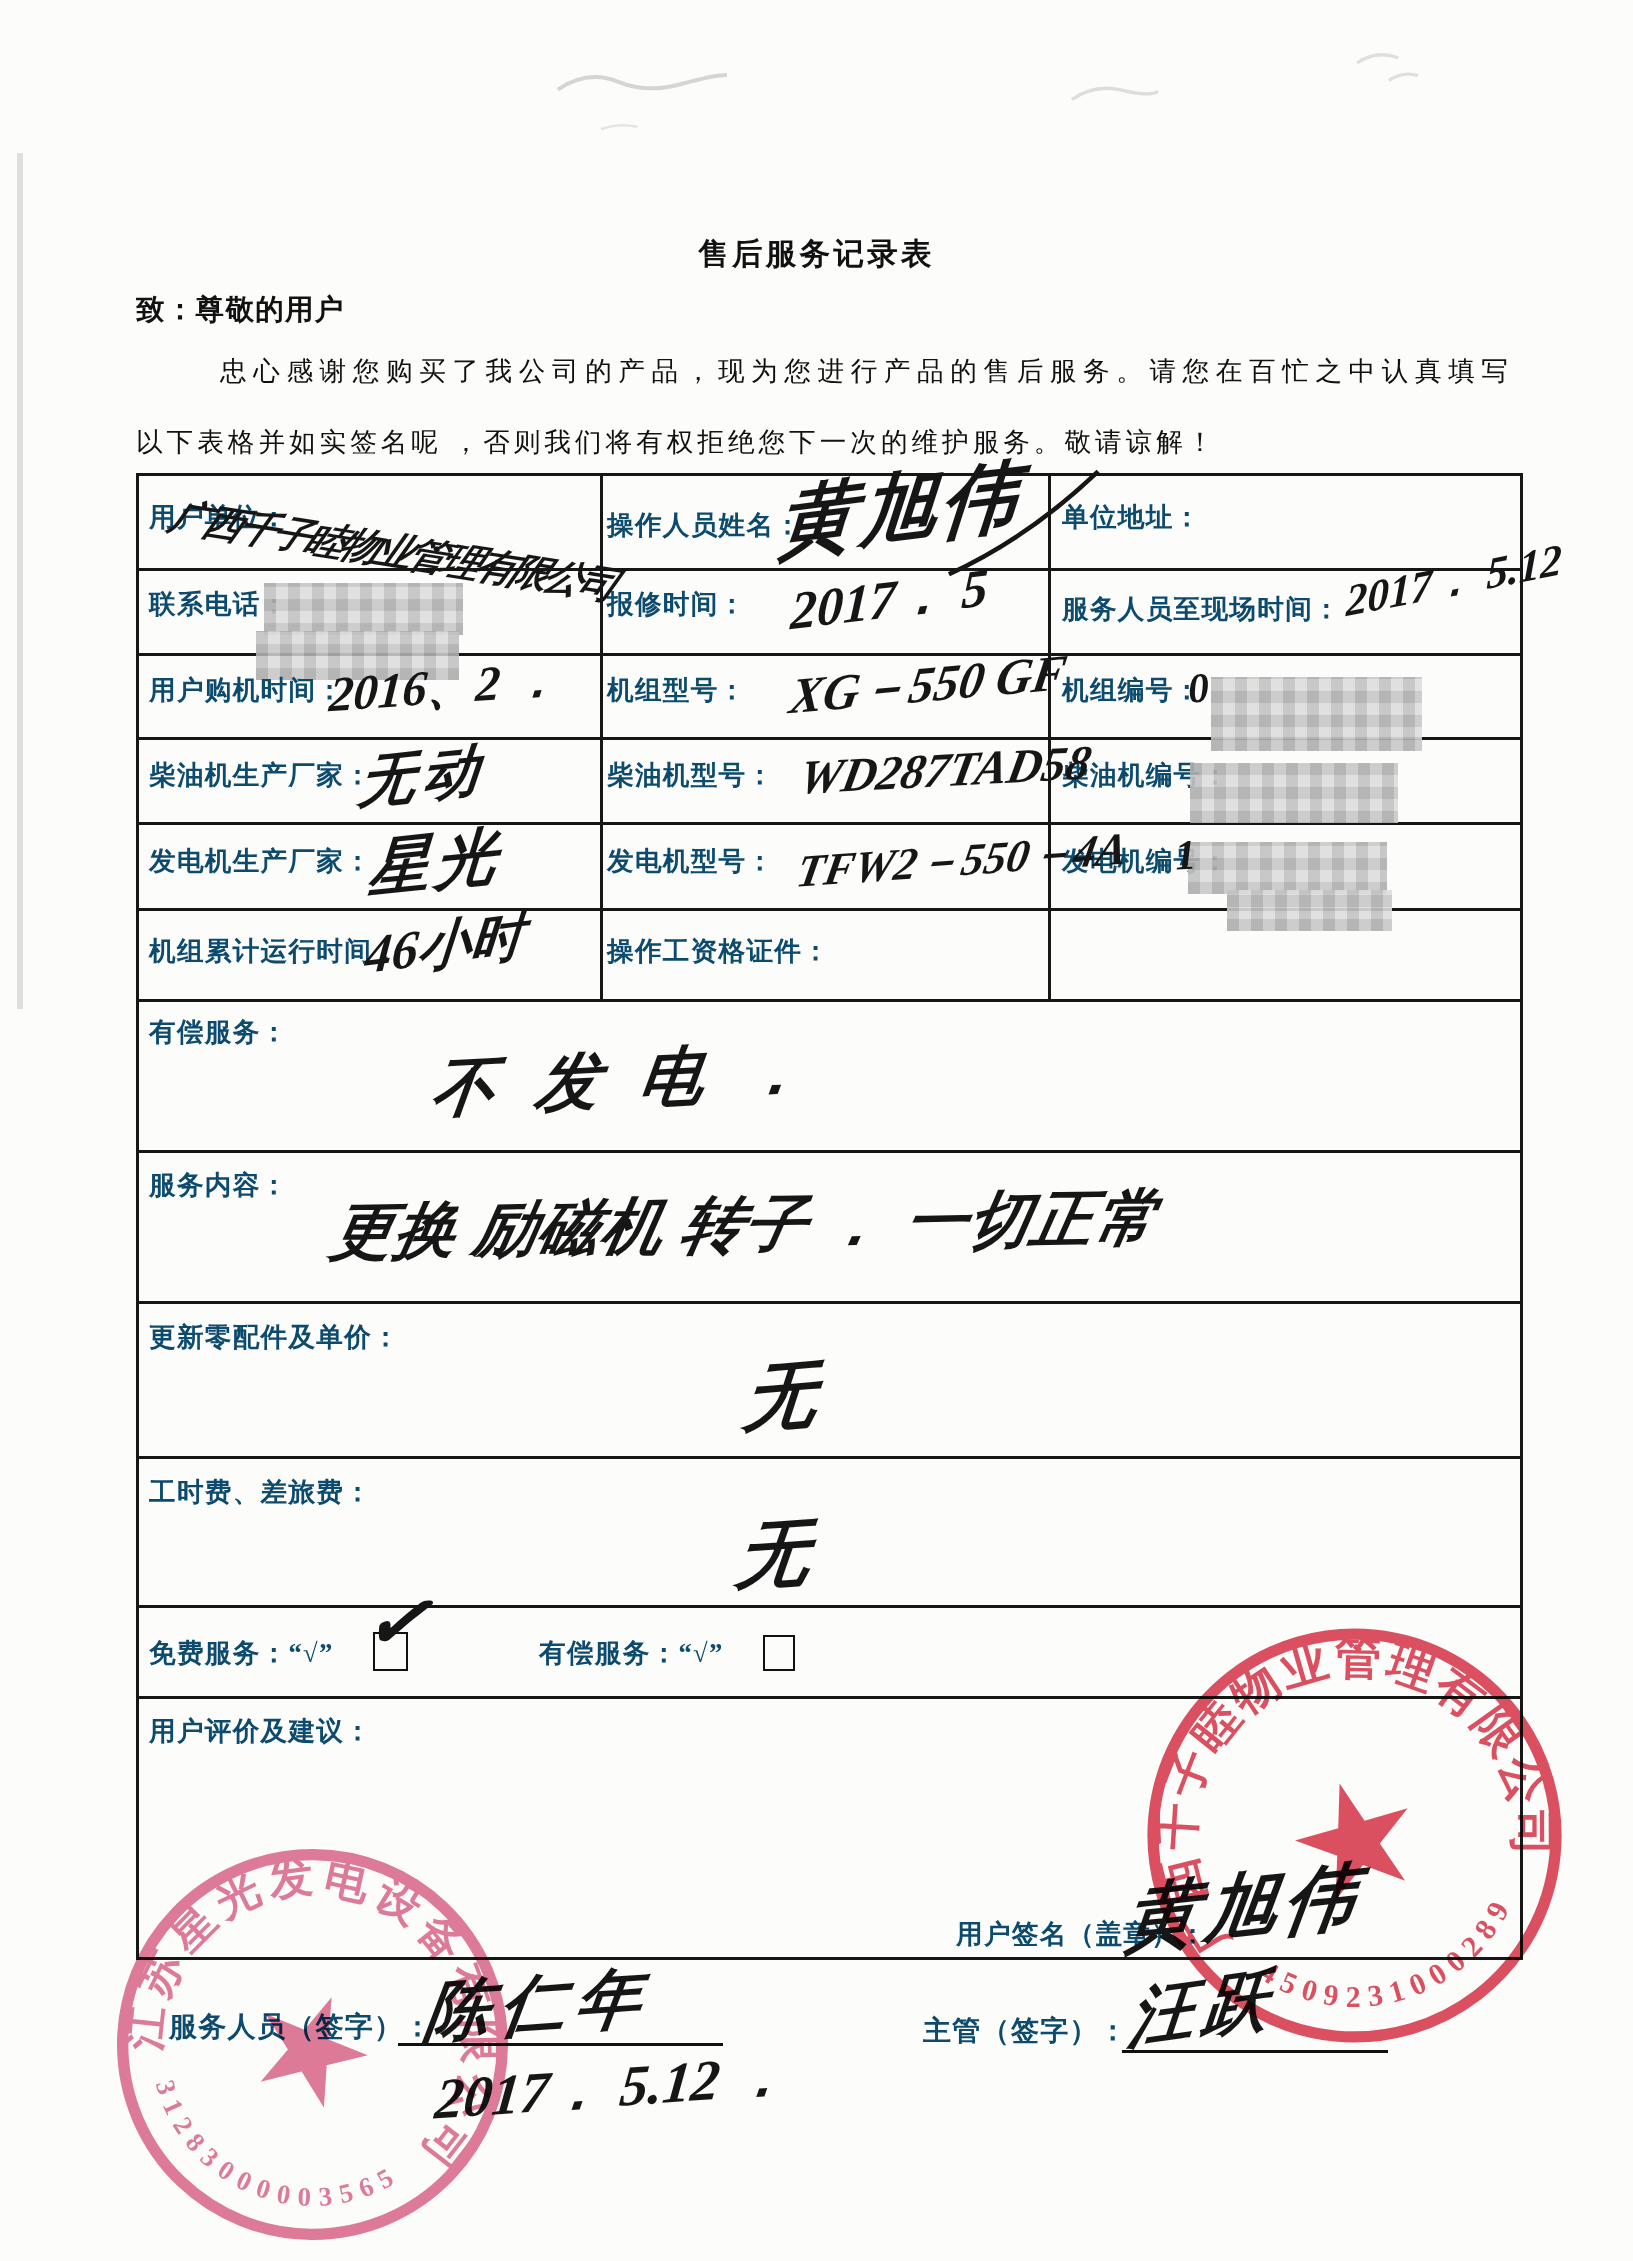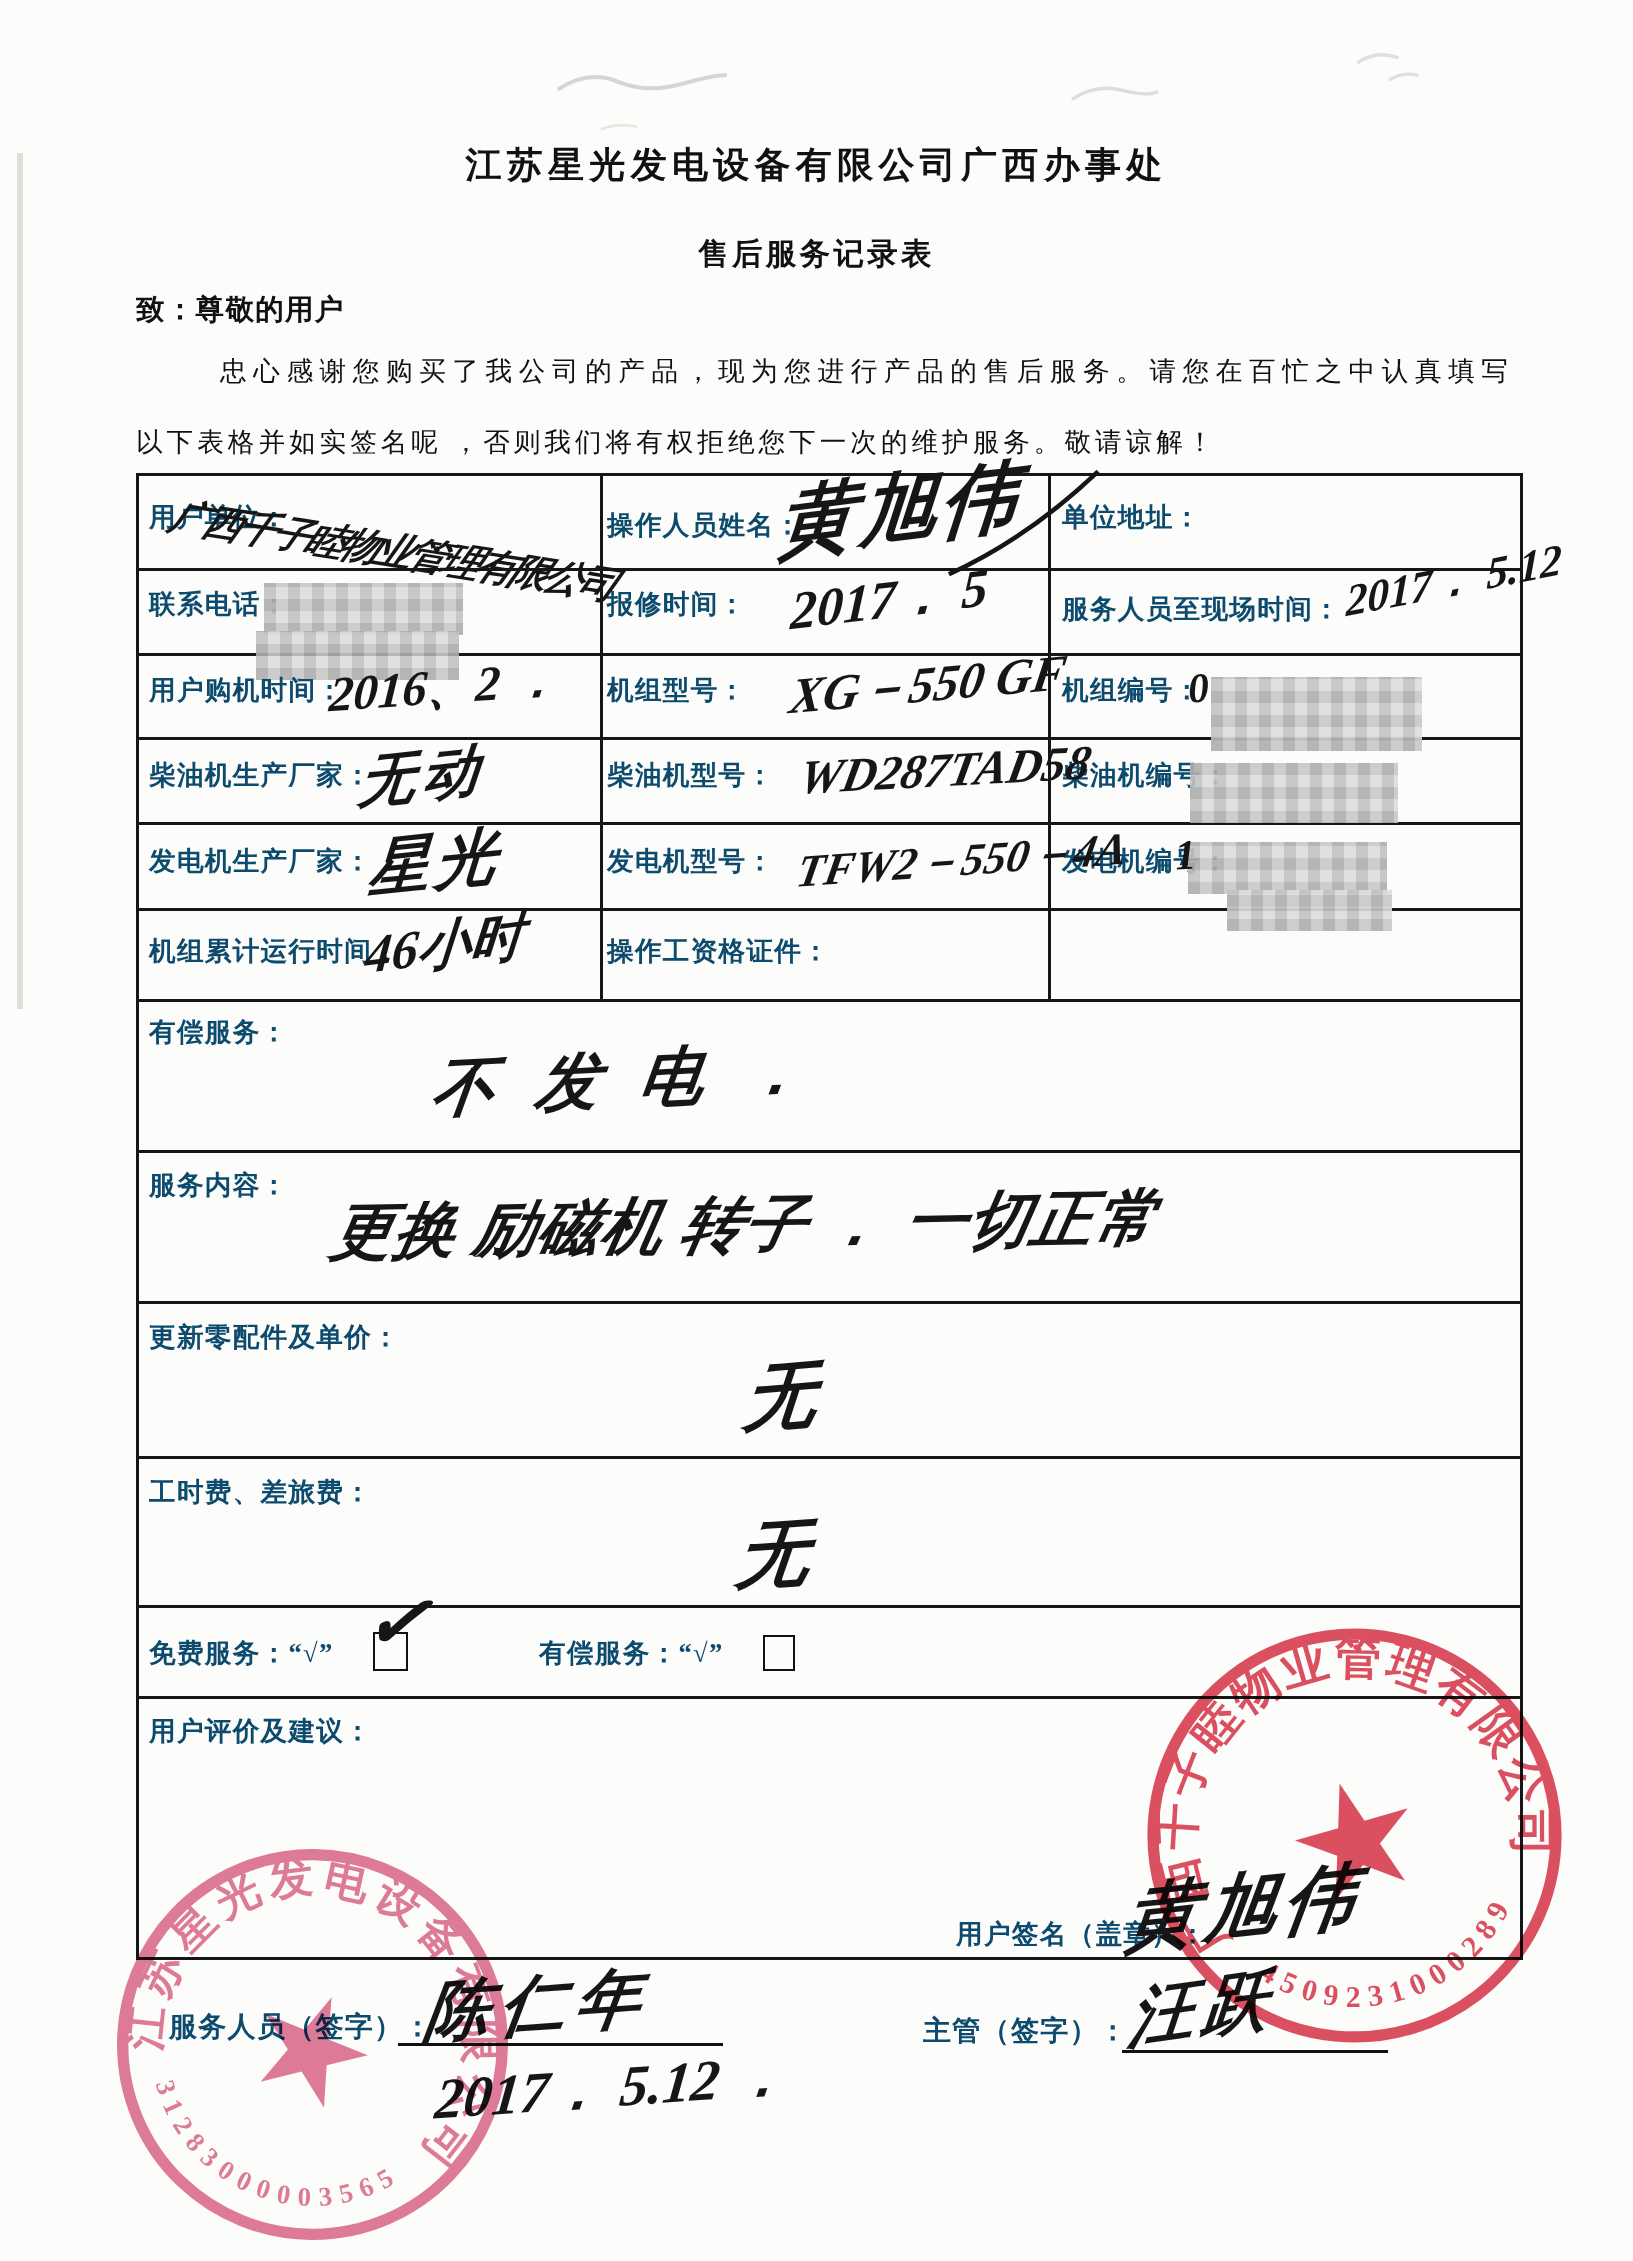--- a/index.html
+++ b/index.html
@@ -27,21 +27,20 @@
 <div class="page">
 
   <div class="edge-strip"></div>
   <svg class="pencil" width="1633" height="199" viewBox="0 0 2460 300">
     <path d="M840,135 q45,-30 90,-12 t95,4 t70,-14" stroke="#9a9a98" stroke-width="6" fill="none" opacity="0.4"></path>
     <path d="M1615,150 q35,-24 75,-14 t55,2" stroke="#a3a3a0" stroke-width="5" fill="none" opacity="0.35"></path>
     <path d="M2045,95 q28,-20 62,-8 m-14,34 q22,-14 44,-7" stroke="#a8a8a5" stroke-width="5" fill="none" opacity="0.35"></path>
     <path d="M905,195 q25,-10 55,-4" stroke="#b0b0ad" stroke-width="4" fill="none" opacity="0.3"></path>
   </svg>
 
-  <div class="ctr" style="top:141px;font-size:36px;font-weight:bold;letter-spacing:5.3px;">江苏星光发电设备有限公司广西办事处</div>
   <div class="ctr" style="top:234px;font-size:30.5px;font-weight:bold;letter-spacing:3.3px;">售后服务记录表</div>
   <div class="abs" style="left:136px;top:291px;font-size:28.5px;font-weight:bold;letter-spacing:1.3px;">致：尊敬的用户</div>
   <div class="abs" style="left:220px;top:353px;font-size:26.6px;letter-spacing:6.6px;">忠心感谢您购买了我公司的产品，现为您进行产品的售后服务。请您在百忙之中认真填写</div>
   <div class="abs" style="left:136px;top:424px;font-size:26.6px;letter-spacing:4px;">以下表格并如实签名呢 ，否则我们将有权拒绝您下一次的维护服务。敬请谅解！</div>
 
   <div class="hl" style="left:136px;top:473px;width:1387px;height:3.3px"></div>
   <div class="hl" style="left:136px;top:568px;width:1387px"></div>
   <div class="hl" style="left:136px;top:653px;width:1387px"></div>
   <div class="hl" style="left:136px;top:737px;width:1387px"></div>
   <div class="hl" style="left:136px;top:822px;width:1387px"></div>

